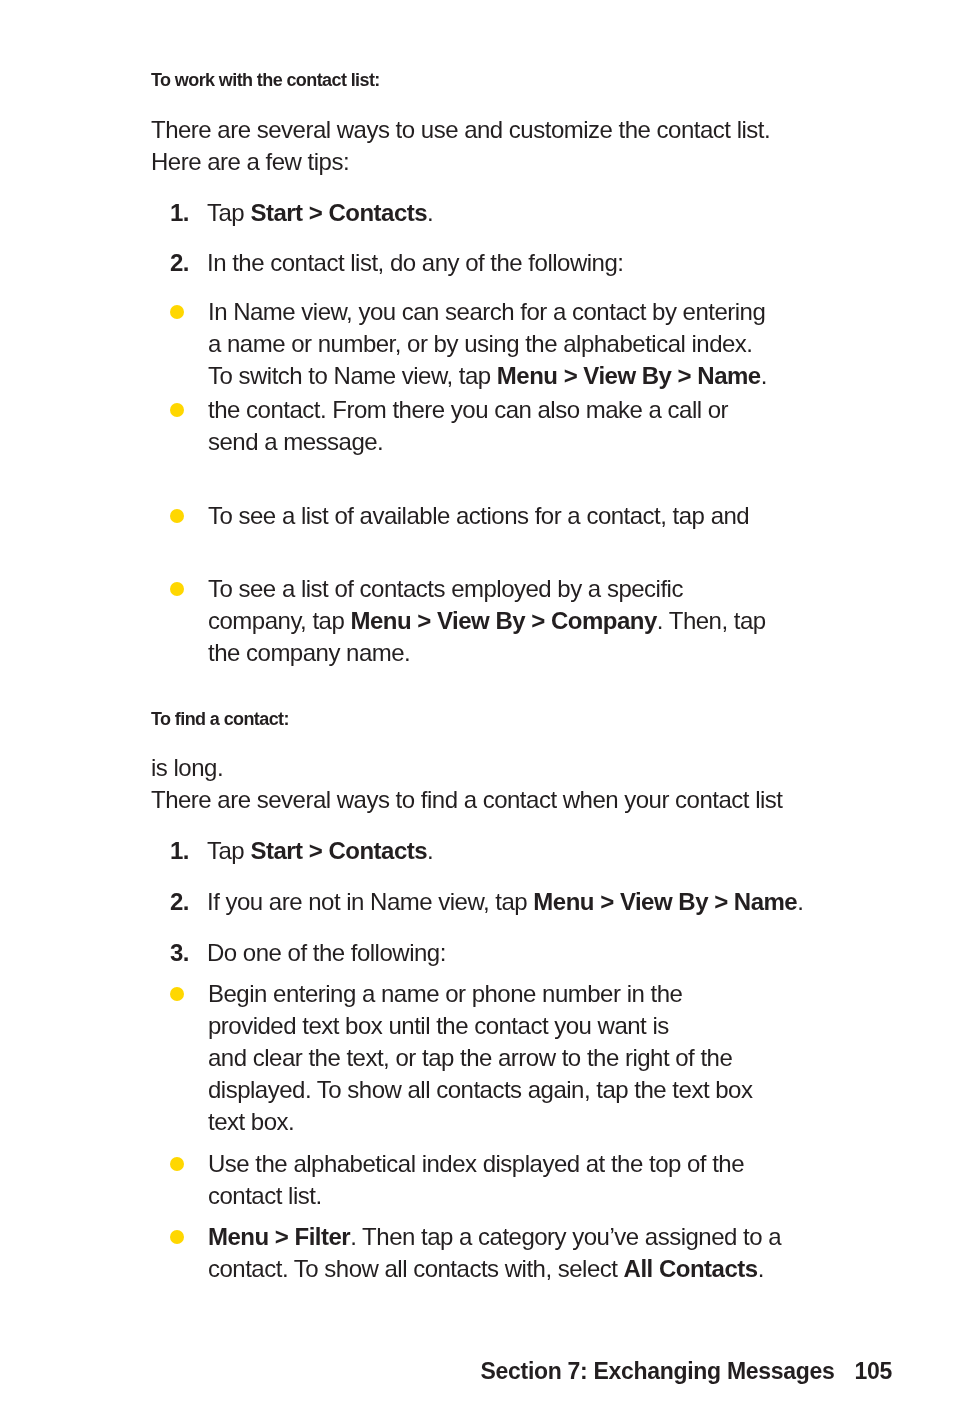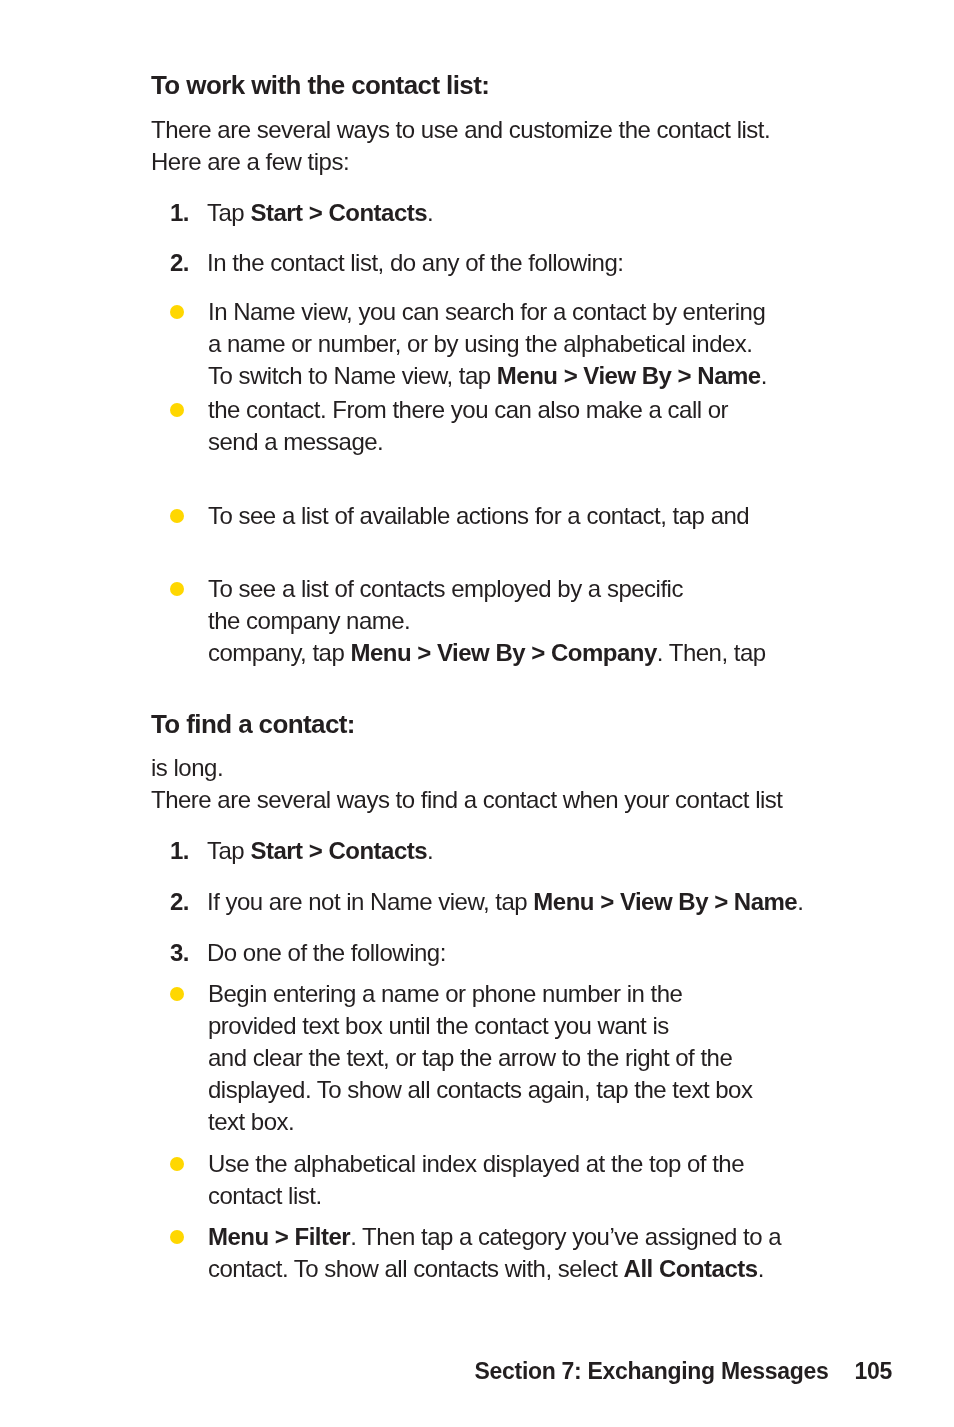--- a/index.html
+++ b/index.html
@@ -3,40 +3,40 @@
 <meta charset="utf-8">
 <style>
   html, body { margin: 0; padding: 0; background: #ffffff; }
   body {
     width: 954px; height: 1427px; position: relative; overflow: hidden;
     font-family: "Liberation Sans", "DejaVu Sans", sans-serif;
     color: #231f20;
   }
   .page { position: absolute; left: 151px; top: 0; width: 730px; }
   .heading {
-    position: absolute; left: 0; font-weight: bold; font-size: 26px;
+    position: absolute; left: 0; font-weight: bold; font-size: 18px;
     letter-spacing: -0.6px; white-space: nowrap;
   }
   .para {
     position: absolute; left: 0; font-size: 24px; line-height: 32px;
     letter-spacing: -0.5px; width: 730px;
   }
   .step { position: absolute; left: 19px; font-size: 24px; line-height: 32px; letter-spacing: -0.5px; white-space: nowrap; }
   .step .num { font-weight: bold; display: inline-block; width: 37px; }
   .bullet { position: absolute; left: 57px; width: 640px; font-size: 24px; line-height: 32px; letter-spacing: -0.5px; }
   .bullet .dot {
     position: absolute; left: -38px; top: 9px; width: 14px; height: 14px;
     border-radius: 50%; background: #ffd700;
   }
   b { font-weight: bold; }
   .footer {
     position: absolute; top: 1358px; right: 62px; font-weight: bold;
     font-size: 23px; letter-spacing: -0.3px; white-space: nowrap;
   }
-  .footer .pg { margin-left: 26px; }
+  .footer .pg { margin-left: 20px; }
 </style>
 </head>
 <body>
 
 <div class="page">
 
   <div class="heading" style="top:70px">To work with the contact list:</div>
   <div class="para" style="top:114px">
     <div>There are several ways to use and customize the contact list.</div>
     <div>Here are a few tips:</div>
@@ -63,22 +63,22 @@
   </div>
 
   <div class="bullet" style="top:500px">
     <span class="dot"></span>
     <div>To see a list of available actions for a contact, tap and</div>
   </div>
 
   <div class="bullet" style="top:573px">
     <span class="dot"></span>
     <div>To see a list of contacts employed by a specific</div>
+    <div><span>company, tap </span><b>Menu</b><b> &gt; </b><b>View By</b><b> &gt; </b><b>Company</b><span>. Then, tap</span></div>
     <div>the company name.</div>
-    <div><span>company, tap </span><b>Menu</b><b> &gt; </b><b>View By</b><b> &gt; </b><b>Company</b><span>. Then, tap</span></div>
   </div>
 
   <div class="heading" style="top:709px">To find a contact:</div>
   <div class="para" style="top:752px">
     <div>is long.</div>
     <div>There are several ways to find a contact when your contact list</div>
   </div>
 
   <div class="step" style="top:835px">
     <span class="num">1.</span><span>Tap </span><b>Start</b><b> &gt; </b><b>Contacts</b><span>.</span>

